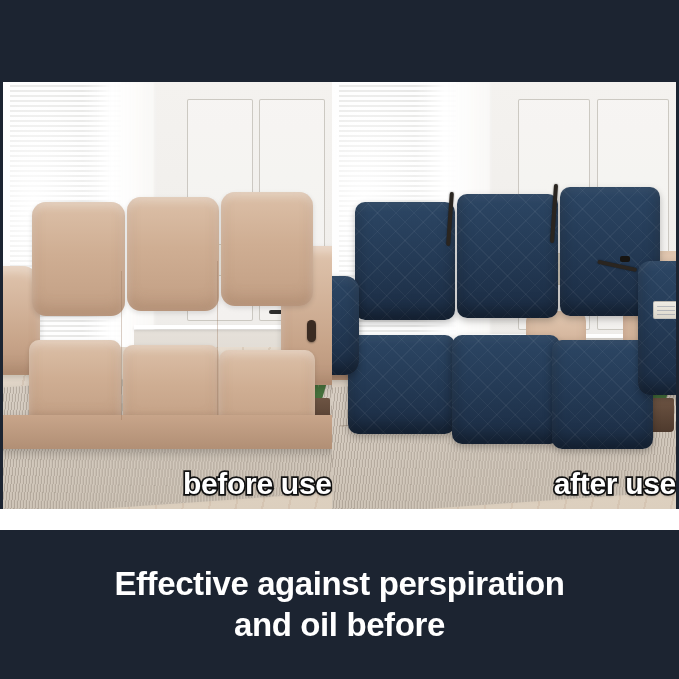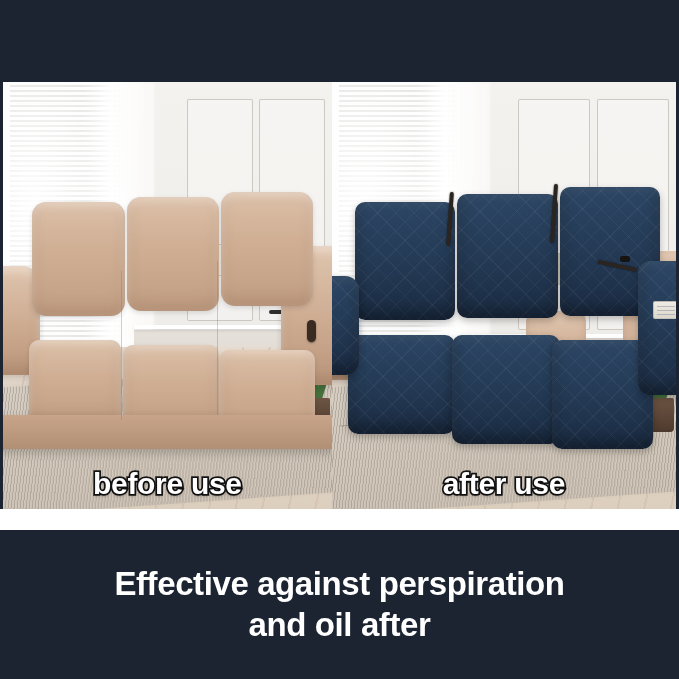--- a/index.html
+++ b/index.html
@@ -225,21 +225,21 @@
   }
   .armrest-exposed{
     position:absolute; border-radius:14px;
     background:linear-gradient(180deg,#e1c7b0,#c9a68c);
     box-shadow:inset 0 -6px 10px rgba(140,105,80,.25);
   }
 
   
   .caption{
     position:absolute; bottom:8px; left:0; width:100%;
-    text-align:center;
+    text-align:right;
     font-family:"Liberation Sans", sans-serif;
     font-weight:700; font-size:30px; color:#ffffff;
     letter-spacing:-0.3px;
     -webkit-text-stroke:3.5px #141414;
     paint-order:stroke fill;
     text-shadow:0 2px 3px rgba(0,0,0,.35);
   }
 
   
   .white-strip{
@@ -405,16 +405,16 @@
       </div>
 
       <div class="caption">after use</div>
     </div>
   </div>
 
   <div class="white-strip"></div>
 
   <div class="footer">
     <div class="footer-line">Effective against perspiration</div>
-    <div class="footer-line">and oil after</div>
+    <div class="footer-line">and oil before</div>
   </div>
 
 </div>
 
 </body></html>

